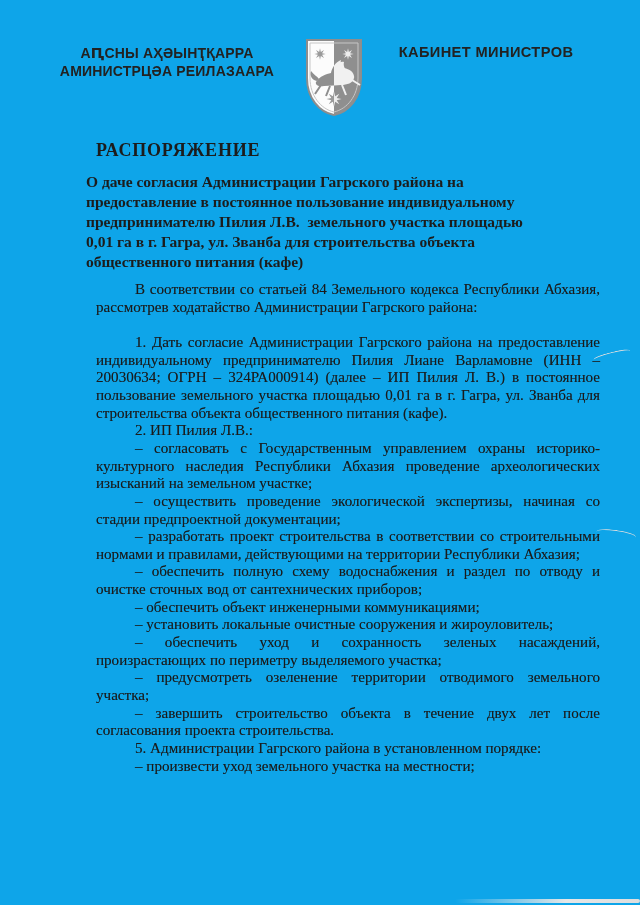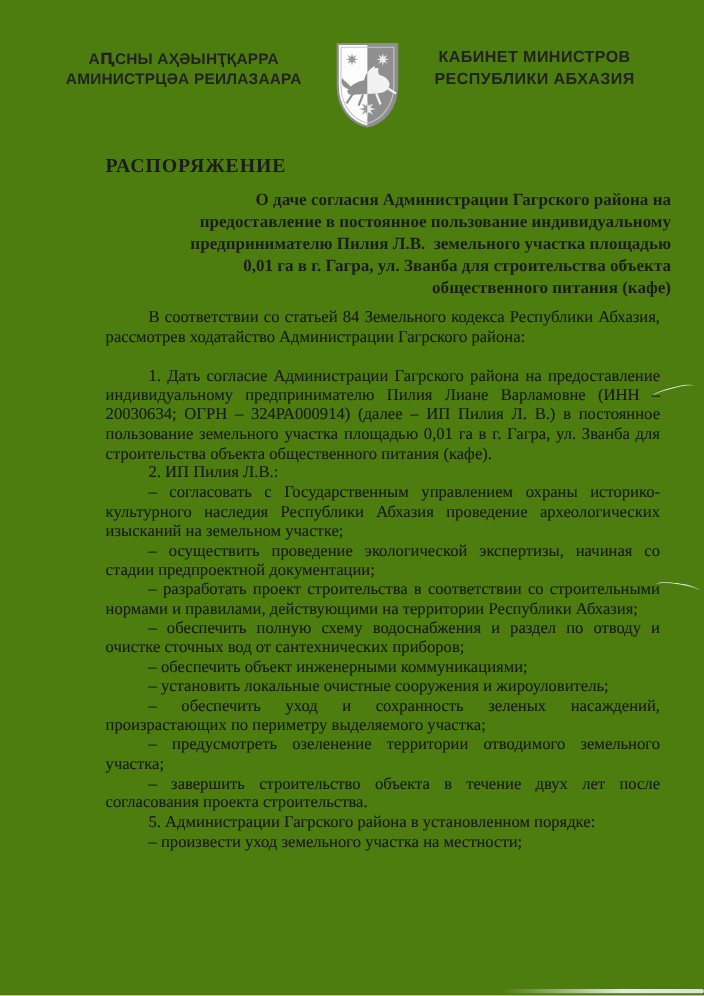--- a/index.html
+++ b/index.html
@@ -1,38 +1,38 @@
 <!DOCTYPE html>
 <html><head>
 <meta charset="utf-8">
 <style>
   html,body { margin:0; padding:0; background:#ffffff; }
   .page {
-    position:relative; width:640px; height:905px; background:#4d7c0f;
+    position:relative; width:640px; height:905px; background:#0ea5e9;
     overflow:hidden; color:#1c1c1c;
     font-family:"Liberation Serif","DejaVu Serif",serif;
   }
   
   .org {
     position:absolute; text-align:center; font-weight:bold;
     font-family:"Liberation Sans","DejaVu Sans",sans-serif;
     color:#222;
   }
   .org-left  { left:38px;  top:45px; width:258px; font-size:14px;   line-height:17.5px; letter-spacing:0.2px; }
   .org-right { left:362px; top:43px; width:248px; font-size:14.6px; line-height:19.5px; letter-spacing:0.4px; }
   .emblem { position:absolute; left:304px; top:36px; width:60px; height:82px; }
   .emblem svg { width:100%; height:100%; display:block; }
   
   .doc-title {
     position:absolute; top:140px; left:96px; width:504px; margin:0;
     font-size:18px; font-weight:bold; letter-spacing:0.8px;
   }
   .subject {
     position:absolute; top:172px; left:86px; width:524px;
-    text-align:right; font-weight:bold; font-size:15.5px; line-height:20px;
+    text-align:left; font-weight:bold; font-size:15.5px; line-height:20px;
   }
   
   .doc-body {
     position:absolute; top:281px; left:96px; width:504px;
     font-size:15.1px; line-height:17.65px; text-align:justify;
     color:#1b1b1b; text-shadow:0 0 0.3px rgba(20,20,20,0.45);
   }
   .para { margin:0; text-indent:39px; }
   .para.after-gap { margin-bottom:17.65px; }
   
@@ -92,21 +92,20 @@
             <use href="#star8" transform="translate(30,63) scale(1.25)" fill="#9a9a9a"></use>
           </g>
         <g clip-path="url(#clipR)">
             <use href="#star8" transform="translate(30,63) scale(1.25)" fill="#ededed"></use>
           </g>
       </svg>
     </div>
 
     <div class="org org-right">
       <div>КАБИНЕТ МИНИСТРОВ</div>
-      <div>РЕСПУБЛИКИ АБХАЗИЯ</div>
     </div>
   </div>
 
   <h1 class="doc-title">РАСПОРЯЖЕНИЕ</h1>
 
   <div class="subject">
     <div>О даче согласия Администрации Гагрского района на</div>
     <div>предоставление в постоянное пользование индивидуальному</div>
     <div>предпринимателю Пилия Л.В.&nbsp; земельного участка площадью</div>
     <div>0,01 га в г. Гагра, ул. Званба для строительства объекта</div>

